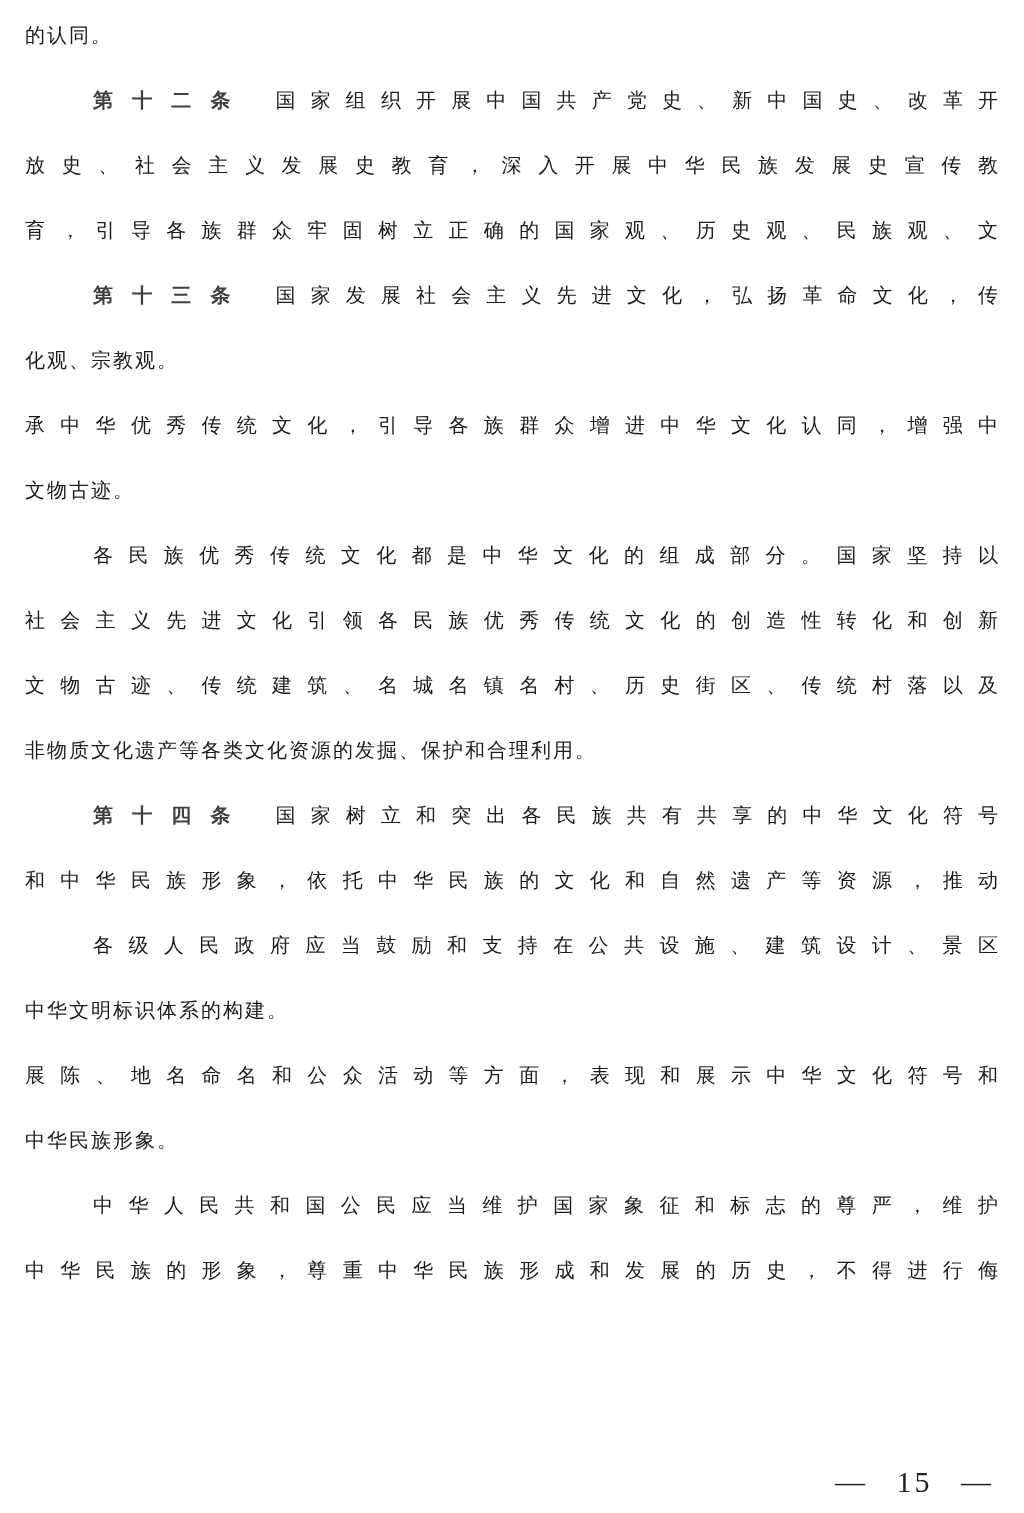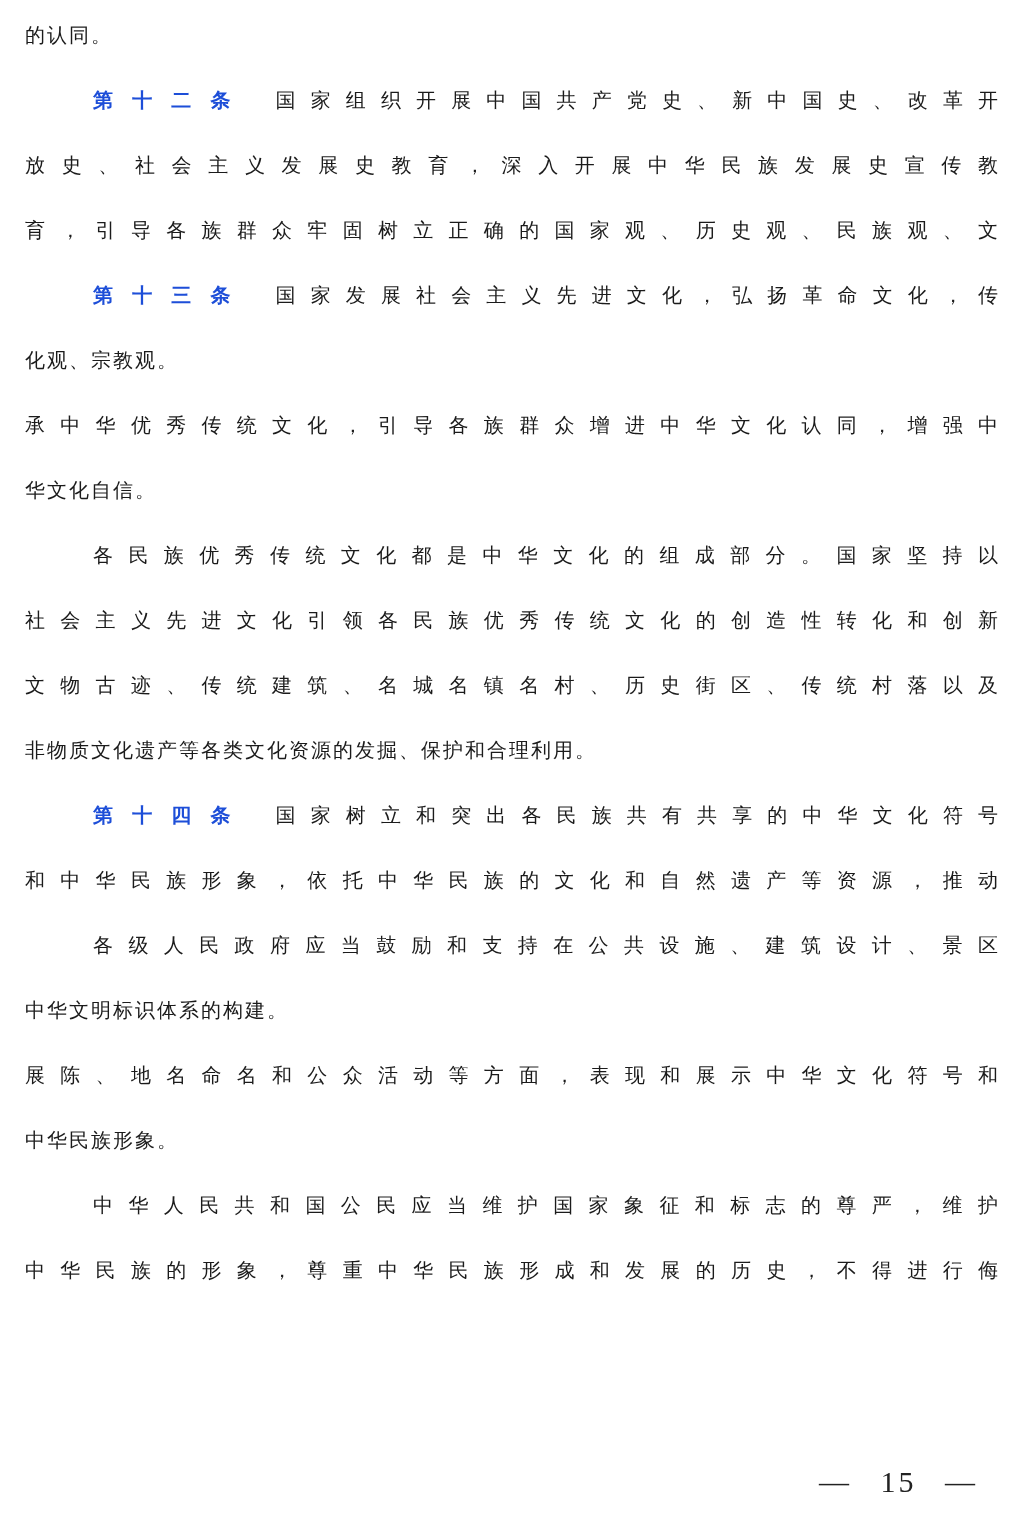--- a/index.html
+++ b/index.html
@@ -37,27 +37,27 @@
     padding-left: 68px;
   }
   .line.justify {
     white-space: normal;
     text-align: justify;
     text-align-last: justify;
   }
   .article-no {
     font-family: "Liberation Sans", "DejaVu Sans", sans-serif;
     font-weight: 700;
-    color: #1d4ed8;
+    color: #404040;
     margin-right: 26px;
     letter-spacing: 6px;
   }
   .footer {
     position: absolute;
-    right: 46px;
+    right: 30px;
     bottom: 14px;
     font-size: 30px;
     color: #222222;
     letter-spacing: 3px;
     word-spacing: 18px;
     font-family: "Liberation Serif", "DejaVu Serif", serif;
     text-align: right;
   }
 </style>
 </head>
@@ -65,21 +65,21 @@
 
 <div class="page">
   <div class="doc-body">
       <div class="line"><span>的认同。</span></div>
       <div class="line indent justify"><span class="article-no">第十二条</span><span>国家组织开展中国共产党史、新中国史、改革开</span></div>
       <div class="line justify"><span>放史、社会主义发展史教育，深入开展中华民族发展史宣传教</span></div>
       <div class="line justify"><span>育，引导各族群众牢固树立正确的国家观、历史观、民族观、文</span></div>
       <div class="line indent justify"><span class="article-no">第十三条</span><span>国家发展社会主义先进文化，弘扬革命文化，传</span></div>
       <div class="line"><span>化观、宗教观。</span></div>
       <div class="line justify"><span>承中华优秀传统文化，引导各族群众增进中华文化认同，增强中</span></div>
-      <div class="line"><span>华文化自信。</span></div>
+      <div class="line"><span>文物古迹。</span></div>
       <div class="line indent justify"><span>各民族优秀传统文化都是中华文化的组成部分。国家坚持以</span></div>
       <div class="line justify"><span>社会主义先进文化引领各民族优秀传统文化的创造性转化和创新</span></div>
       <div class="line justify"><span>文物古迹、传统建筑、名城名镇名村、历史街区、传统村落以及</span></div>
       <div class="line"><span>非物质文化遗产等各类文化资源的发掘、保护和合理利用。</span></div>
       <div class="line indent justify"><span class="article-no">第十四条</span><span>国家树立和突出各民族共有共享的中华文化符号</span></div>
       <div class="line justify"><span>和中华民族形象，依托中华民族的文化和自然遗产等资源，推动</span></div>
       <div class="line indent justify"><span>各级人民政府应当鼓励和支持在公共设施、建筑设计、景区</span></div>
       <div class="line"><span>中华文明标识体系的构建。</span></div>
       <div class="line justify"><span>展陈、地名命名和公众活动等方面，表现和展示中华文化符号和</span></div>
       <div class="line"><span>中华民族形象。</span></div>

